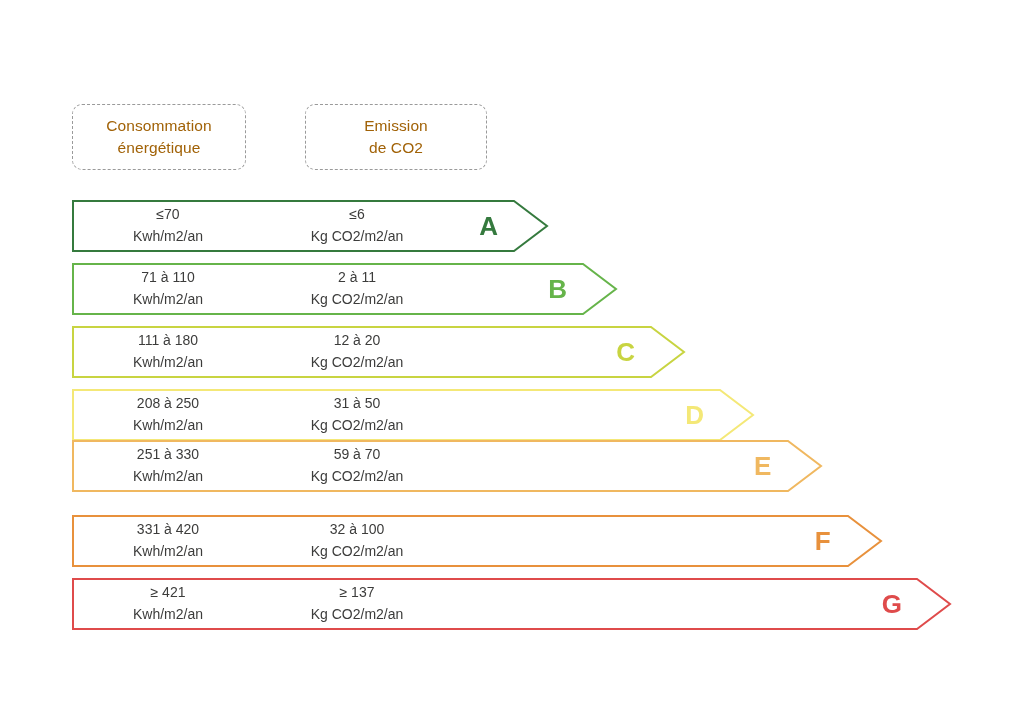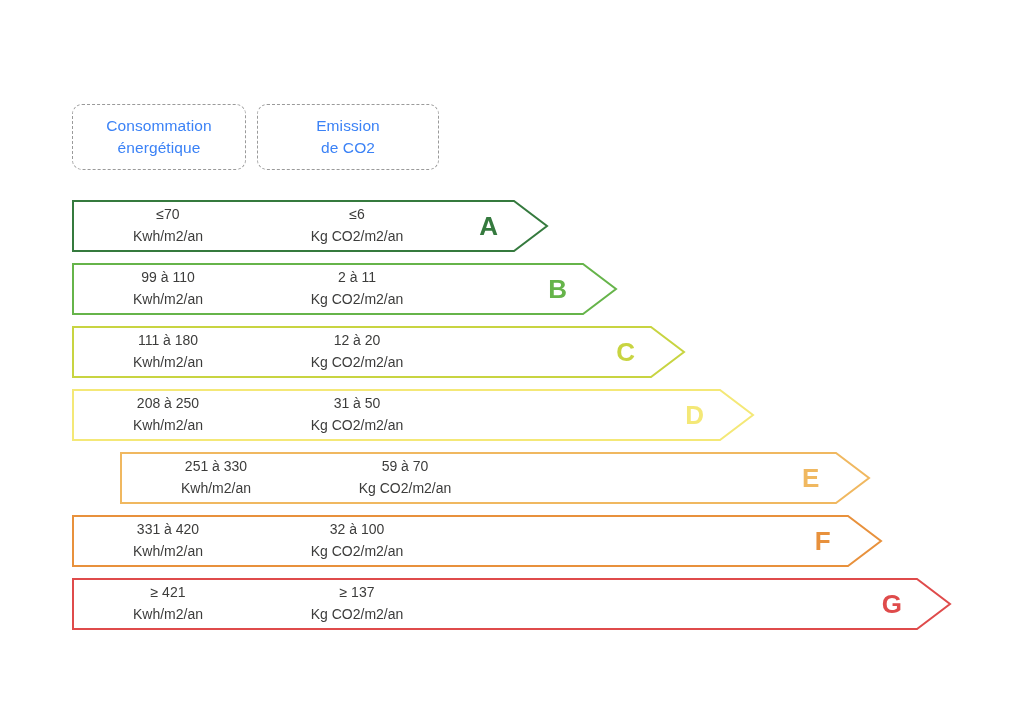--- a/index.html
+++ b/index.html
@@ -33,27 +33,27 @@
   }
   .header-box {
     border: 1px dashed #9a9a9a;
     border-radius: 10px;
     box-sizing: border-box;
     height: 66px;
     display: flex;
     flex-direction: column;
     align-items: center;
     justify-content: center;
-    color: #3b82f6;
+    color: #a16207;
     font-size: 15.5px;
     line-height: 1.45;
     letter-spacing: 0.1px;
   }
   .header-box.box-consumption { width: 174px; }
-  .header-box.box-emission    { width: 182px; }
+  .header-box.box-emission    { width: 182px; margin-left: 48px; }
   .header-box span { display: block; text-align: center; white-space: nowrap; }
 
   
   .bars {
     position: absolute;
     left: 0;
     top: 0;
     width: 1024px;
     height: 724px;
   }
@@ -136,21 +136,21 @@
           </div>
         </div>
         <div class="bar-letter" style="left: 400px; color: rgb(53, 122, 62);">A</div>
       </div>
       <div class="bar" style="top: 263px; width: 545px;">
         <svg class="bar-svg" width="545" height="52" viewBox="0 0 545 52">
           <polygon points="1,1 511,1 544,26 511,51 1,51" fill="#ffffff" stroke="#66b44a" stroke-width="2" stroke-linejoin="miter"></polygon>
         </svg>
         <div class="bar-cells">
           <div class="cell cell-consumption">
-            <span>99 à 110</span>
+            <span>71 à 110</span>
             <span>Kwh/m2/an</span>
           </div>
           <div class="cell cell-emission">
             <span>2 à 11</span>
             <span>Kg CO2/m2/an</span>
           </div>
         </div>
         <div class="bar-letter" style="left: 469px; color: rgb(102, 180, 74);">B</div>
       </div>
       <div class="bar" style="top: 326px; width: 613px;">
@@ -178,21 +178,21 @@
             <span>208 à 250</span>
             <span>Kwh/m2/an</span>
           </div>
           <div class="cell cell-emission">
             <span>31 à 50</span>
             <span>Kg CO2/m2/an</span>
           </div>
         </div>
         <div class="bar-letter" style="left: 606px; color: rgb(244, 232, 119);">D</div>
       </div>
-      <div class="bar" style="top: 452px; width: 750px; margin-left: 48px;">
+      <div class="bar" style="top: 440px; width: 750px;">
         <svg class="bar-svg" width="750" height="52" viewBox="0 0 750 52">
           <polygon points="1,1 716,1 749,26 716,51 1,51" fill="#ffffff" stroke="#f0b860" stroke-width="2" stroke-linejoin="miter"></polygon>
         </svg>
         <div class="bar-cells">
           <div class="cell cell-consumption">
             <span>251 à 330</span>
             <span>Kwh/m2/an</span>
           </div>
           <div class="cell cell-emission">
             <span>59 à 70</span>

